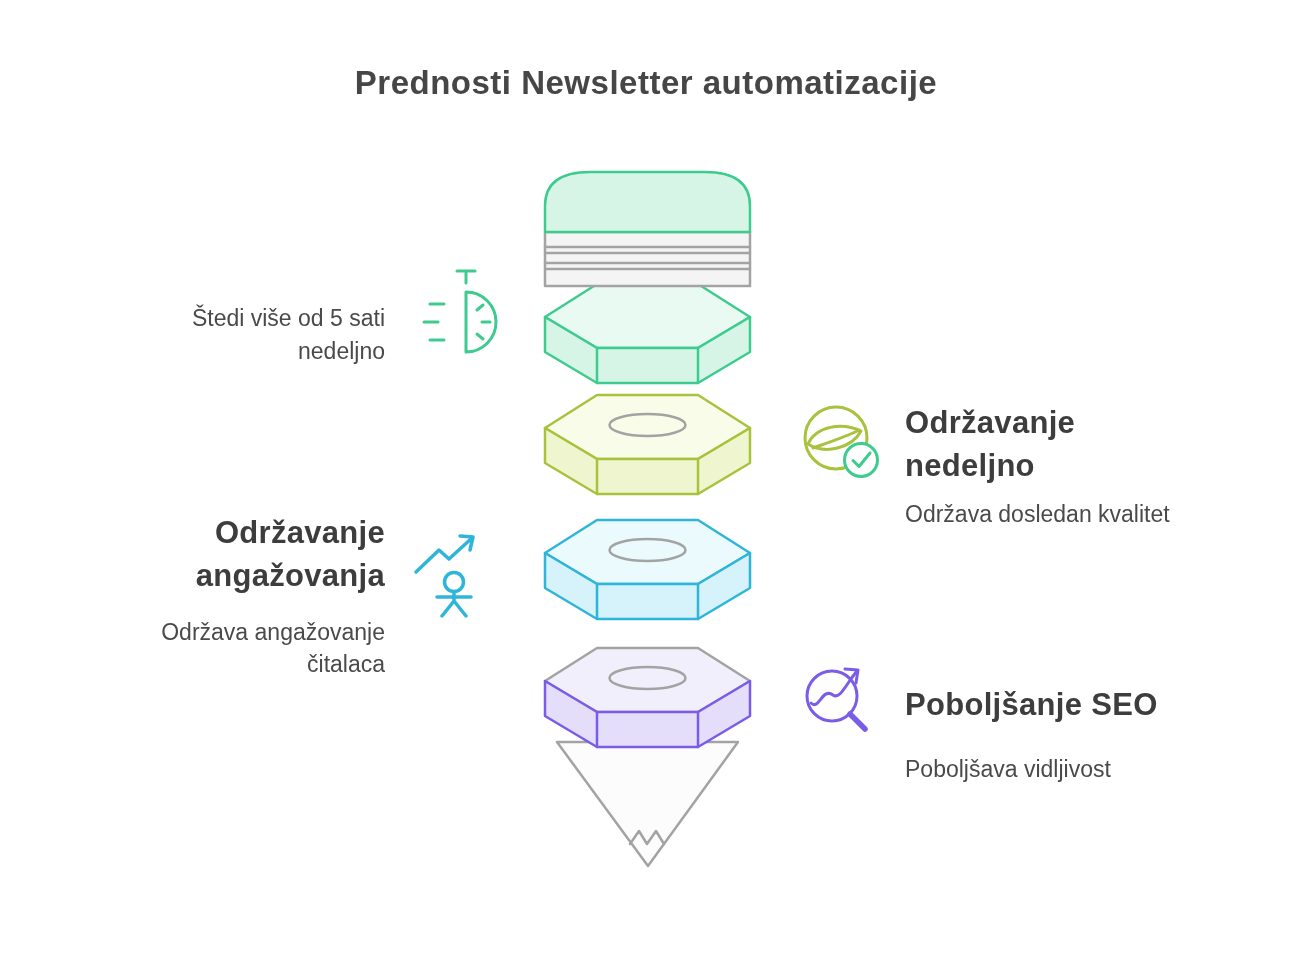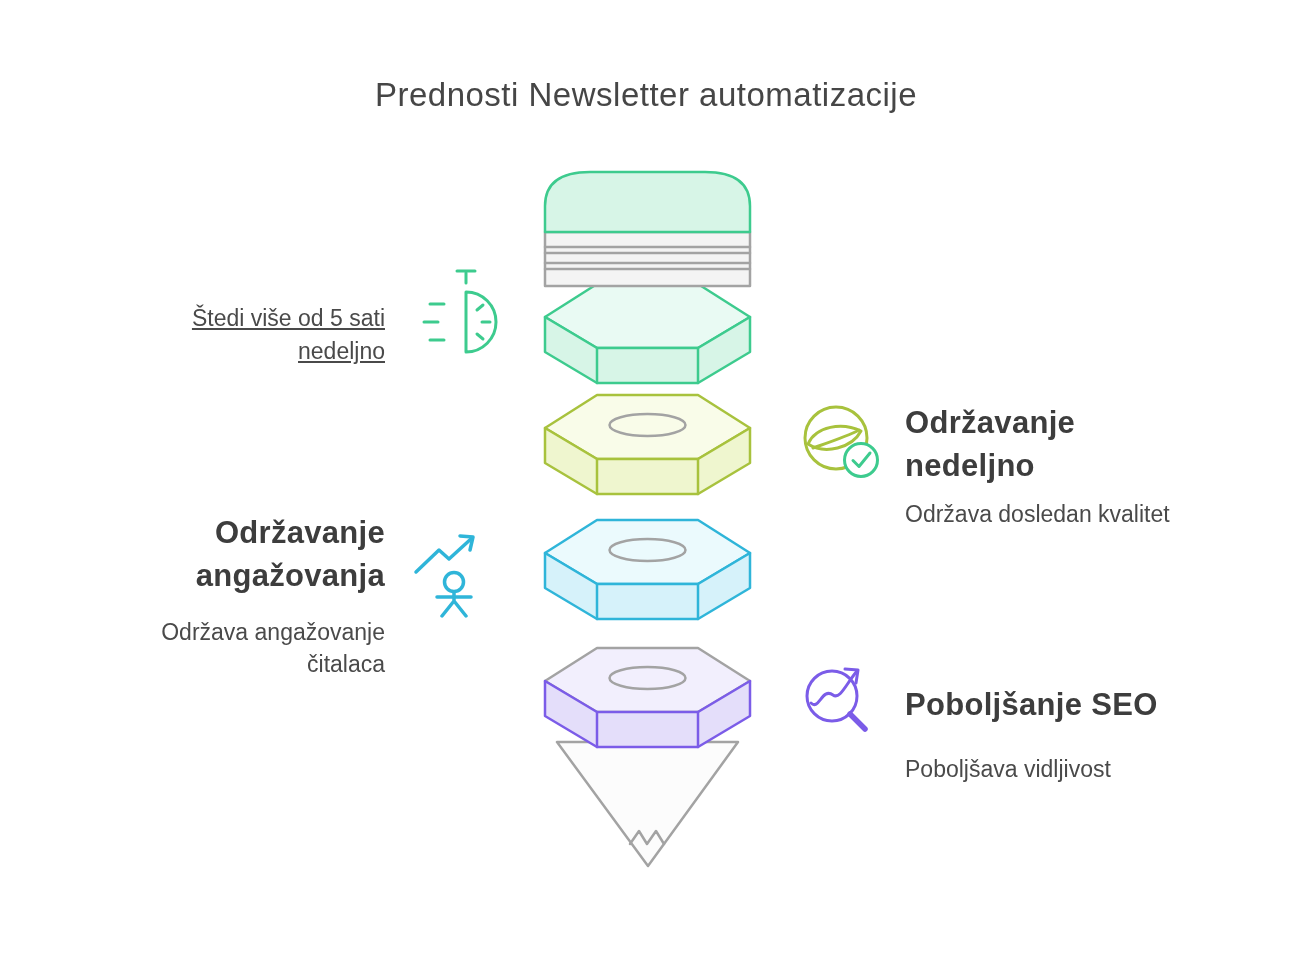--- a/index.html
+++ b/index.html
@@ -1,39 +1,39 @@
 <!DOCTYPE html>
 <html><head>
 <meta charset="utf-8">
 <style>
   html,body{margin:0;padding:0;background:#ffffff;}
   .canvas{
     position:relative;width:1292px;height:956px;background:#ffffff;
     font-family:"Liberation Sans",sans-serif;overflow:hidden;
   }
   .title{
-    position:absolute;top:76px;left:0;width:100%;margin:0;
-    text-align:center;font-size:33px;font-weight:400;color:#464646;letter-spacing:.5px;
+    position:absolute;top:64px;left:0;width:100%;margin:0;
+    text-align:center;font-size:33px;font-weight:700;color:#464646;letter-spacing:.5px;
   }
   .funnel{position:absolute;left:0;top:0;}
   .seg{fill:none;stroke-width:2.5;stroke-linecap:round;stroke-linejoin:round;}
   .ic{fill:none;stroke-width:3;stroke-linecap:round;stroke-linejoin:round;}
   .ic35{stroke-width:3.5;}
   .thick{stroke-width:5.5;}
   .fill-white{fill:#ffffff;}
   .fill-green-front{fill:#d7f5e7;} .fill-green-top{fill:#e9faf3;}
   .fill-olive-front{fill:#eff6cf;} .fill-olive-top{fill:#f9fce9;}
   .fill-cyan-front{fill:#d6f2fa;}  .fill-cyan-top{fill:#ebfafd;}
   .fill-purple-front{fill:#e4defa;}.fill-purple-top{fill:#f2effd;}
   .fill-ferrule{fill:#f4f4f4;}     .fill-cone{fill:#fcfcfc;}
   .label{position:absolute;}
   .heading{font-size:31px;font-weight:700;color:#3d3d3d;line-height:1.38;letter-spacing:.3px;}
   .subtitle{font-size:23px;color:#4a4a4a;line-height:1.42;}
   .block-time{top:290px;right:907px;width:330px;text-align:right;}
-  .block-time .subtitle{margin-top:12px;margin-left:auto;width:260px;text-decoration:underline;}
+  .block-time .subtitle{margin-top:12px;margin-left:auto;width:260px;}
   .block-quality{top:402px;left:905px;width:420px;text-align:left;}
   .block-quality .heading{width:270px;}
   .block-quality .subtitle{margin-top:10px;}
   .block-engagement{top:512px;right:907px;width:330px;text-align:right;}
   .block-engagement .subtitle{margin-top:18px;margin-left:auto;width:270px;}
   .block-seo{top:684px;left:905px;width:420px;text-align:left;}
   .block-seo .subtitle{margin-top:26px;}
   .icon{position:absolute;}
   .icon-stopwatch{left:420px;top:262px;}
   .icon-quality{left:794px;top:398px;}

